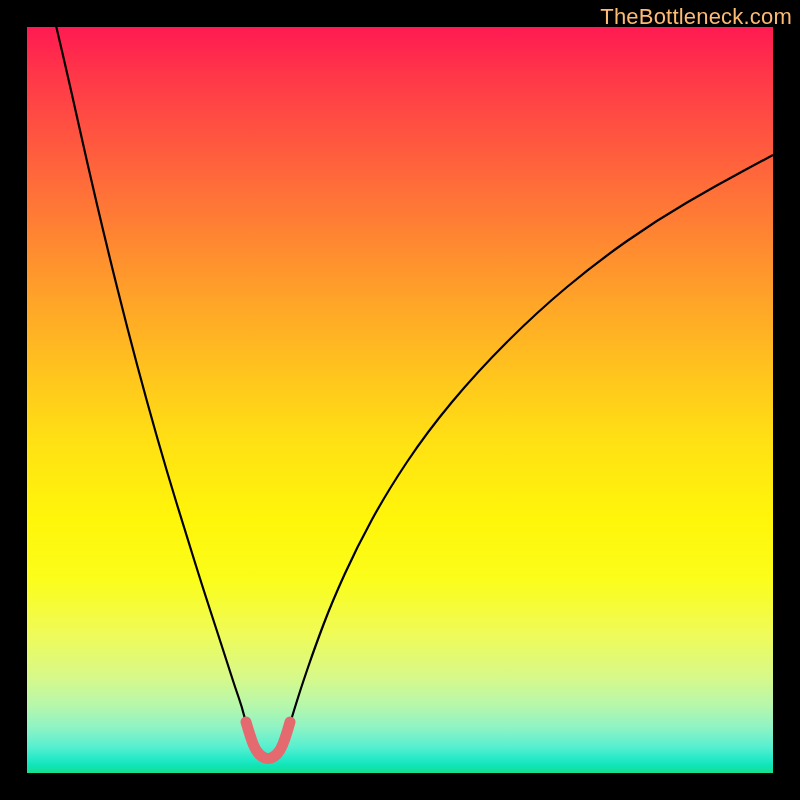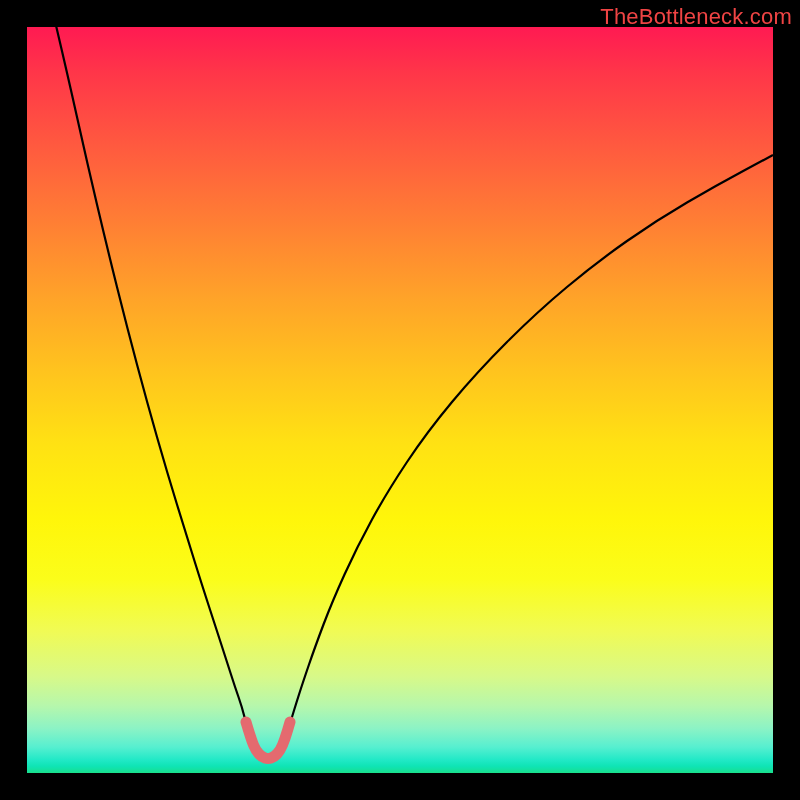--- a/index.html
+++ b/index.html
@@ -44,21 +44,21 @@
       #22e9c7 98.2%,
       #0fe4b5 99.1%,
       #14e19f 99.6%,
       #1bdf8a 100%
     );
   }
   .watermark {
     position: absolute;
     top: 4px;
     right: 8px;
-    color: #ef4444;
+    color: #fdba74;
     font-size: 22px;
     font-weight: 500;
     letter-spacing: 0.2px;
     z-index: 10;
   }
   svg.curve {
     position: absolute;
     left: 0;
     top: 0;
     width: 746px;

